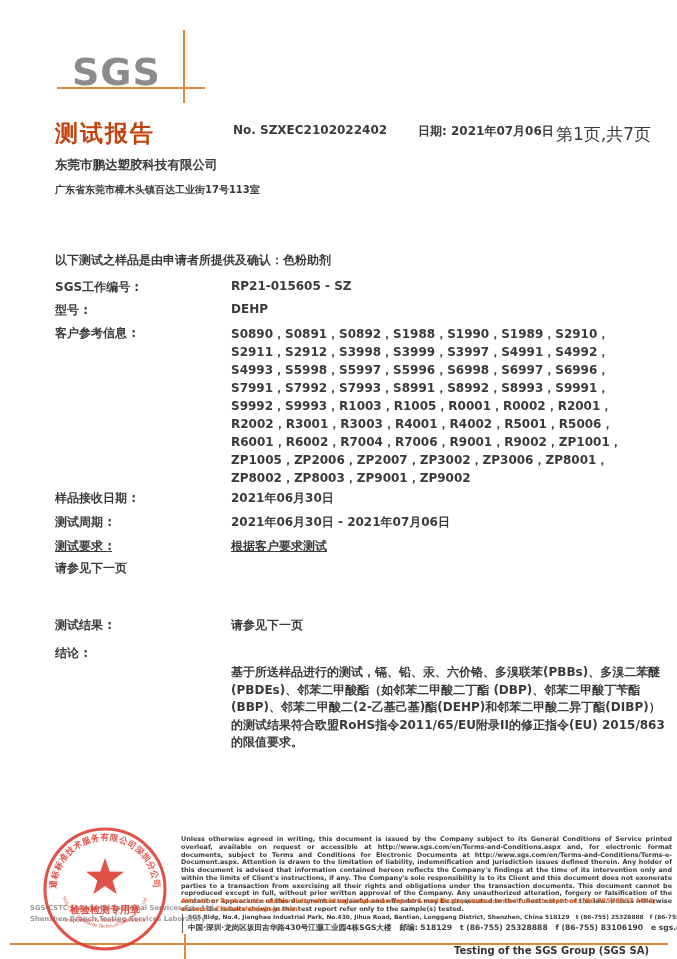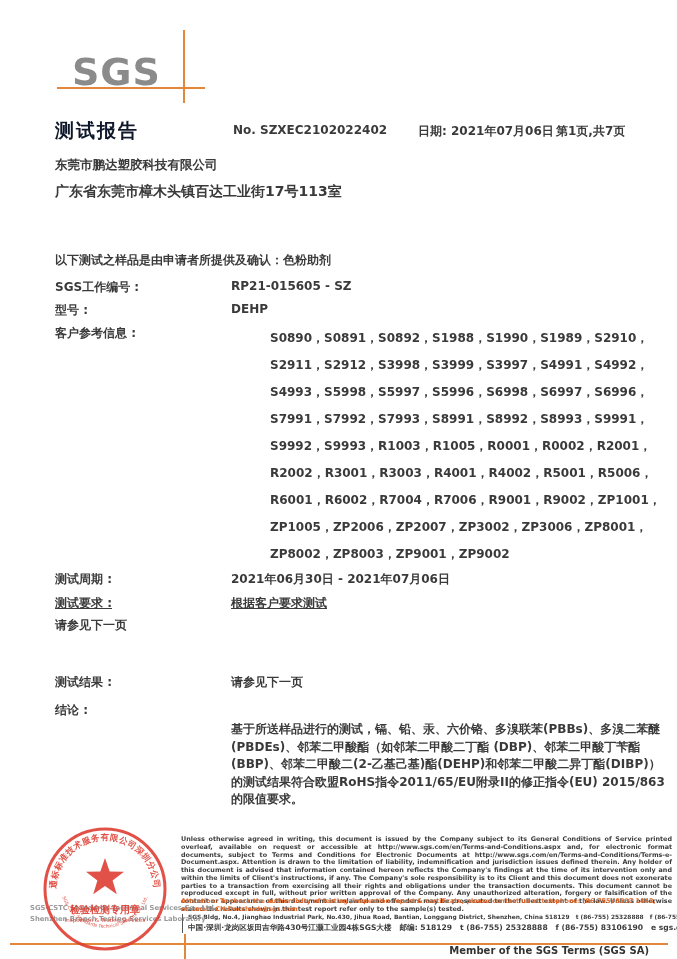--- a/index.html
+++ b/index.html
@@ -14,38 +14,38 @@
   }
   
   .logo-text{
     position:absolute;left:72px;top:26px;
     font-size:38px;font-weight:bold;color:#8b8b8b;
     letter-spacing:1px;line-height:60px;margin-top:16px;
   }
   .logo-hline{position:absolute;left:57px;top:87px;width:148px;height:2px;background:#e2873b;}
   .logo-vline{position:absolute;left:183px;top:30px;width:2px;height:73px;background:#e2873b;}
   
-  .title{position:absolute;left:55px;top:118px;font-size:19px;font-weight:bold;color:#0f172a;letter-spacing:2px;}
+  .title{position:absolute;left:55px;top:118px;font-size:23px;font-weight:bold;color:#c2410c;letter-spacing:2px;}
   .report-no{position:absolute;left:233px;top:123px;font-size:12px;font-weight:600;}
   .report-date{position:absolute;left:418px;top:123px;font-size:12px;font-weight:600;}
-  .page-info{position:absolute;left:556px;top:123px;font-size:12px;font-weight:700;}
+  .page-info{position:absolute;left:556px;top:123px;font-size:17px;font-weight:400;}
   
   .applicant-name{position:absolute;left:55px;top:157px;font-size:12.5px;font-weight:600;}
-  .applicant-address{position:absolute;left:55px;top:183px;font-size:14px;font-weight:600;}
+  .applicant-address{position:absolute;left:55px;top:183px;font-size:10px;font-weight:600;}
   
   .info{position:absolute;left:55px;top:252px;width:617px;font-size:12px;font-weight:600;}
   .statement{margin-bottom:10px;}
   .row{display:flex;align-items:flex-start;}
   .row .label{width:176px;flex:none;}
   .row .value{flex:1;white-space:pre-line;}
   .r-h23{min-height:23px;}
   .r-h24{min-height:24px;}
   .r-h22{min-height:22px;text-decoration:underline;}
   .r-h26{min-height:26px;margin-top:33px;}
-  .codes .value{line-height:27px;margin-left:39px;}
+  .codes .value{line-height:18px;}
   .codes{margin-bottom:3px;}
   .conclusion{margin-top:2px;}
   .conclusion .value{line-height:17.5px;white-space:normal;margin-top:19px;}
   
   .footer-company{
     position:absolute;left:30px;top:903px;
     font-size:6.8px;line-height:11px;color:#9a9a9a;
     font-weight:600;white-space:pre-line;z-index:1;
   }
   .disclaimer{
@@ -105,20 +105,24 @@
 S2911，S2912，S3998，S3999，S3997，S4991，S4992，
 S4993，S5998，S5997，S5996，S6998，S6997，S6996，
 S7991，S7992，S7993，S8991，S8992，S8993，S9991，
 S9992，S9993，R1003，R1005，R0001，R0002，R2001，
 R2002，R3001，R3003，R4001，R4002，R5001，R5006，
 R6001，R6002，R7004，R7006，R9001，R9002，ZP1001，
 ZP1005，ZP2006，ZP2007，ZP3002，ZP3006，ZP8001，
 ZP8002，ZP8003，ZP9001，ZP9002</div>
     </div>
 
+    <div class="row r-h24">
+      <div class="label">样品接收日期 :</div>
+      <div class="value">2021年06月30日</div>
+    </div>
 
     <div class="row r-h24">
       <div class="label">测试周期 :</div>
       <div class="value">2021年06月30日 - 2021年07月06日</div>
     </div>
 
     <div class="row r-h22">
       <div class="label">测试要求 :</div>
       <div class="value">根据客户要求测试</div>
     </div>
@@ -145,21 +149,21 @@
   <div class="attention">Attention: To check the authenticity of testing /inspection report &amp; certificate, please contact us at telephone: (86-755) 8307 1443,
 or email: CN.Doccheck@sgs.com</div>
 
   <div class="addr">
     <div class="addr-en">SGS Bldg, No.4, Jianghao Industrial Park, No.430, Jihua Road, Bantian, Longgang District, Shenzhen, China 518129   t (86-755) 25328888   f (86-755) 83106190   www.sgsgroup.com.cn</div>
     <div class="addr-cn">中国·深圳·龙岗区坂田吉华路430号江灏工业园4栋SGS大楼   邮编: 518129   t (86-755) 25328888   f (86-755) 83106190   e sgs.china@sgs.com</div>
   </div>
 
   <div class="footer-rule"></div>
   <div class="footer-tick"></div>
-  <div class="member">Member of the SGS Terms (SGS SA)</div>
+  <div class="member">Testing of the SGS Group (SGS SA)</div>
 
   <svg class="stamp" viewBox="0 0 126 126">
     <circle cx="63" cy="63" r="60" fill="none" stroke="#dd3a2e" stroke-width="3"></circle>
     <defs>
       <path id="arcTop" d="M 14,63 A 49,49 0 0,1 112,63"></path>
       <path id="arcBottom" d="M 20,70 A 45,45 0 0,0 106,70"></path>
     </defs>
     <text fill="#dd3a2e" font-size="8.5" font-weight="bold" letter-spacing="0.5">
       <textPath href="#arcTop" startOffset="50%" text-anchor="middle">通标标准技术服务有限公司深圳分公司</textPath>
     </text>

